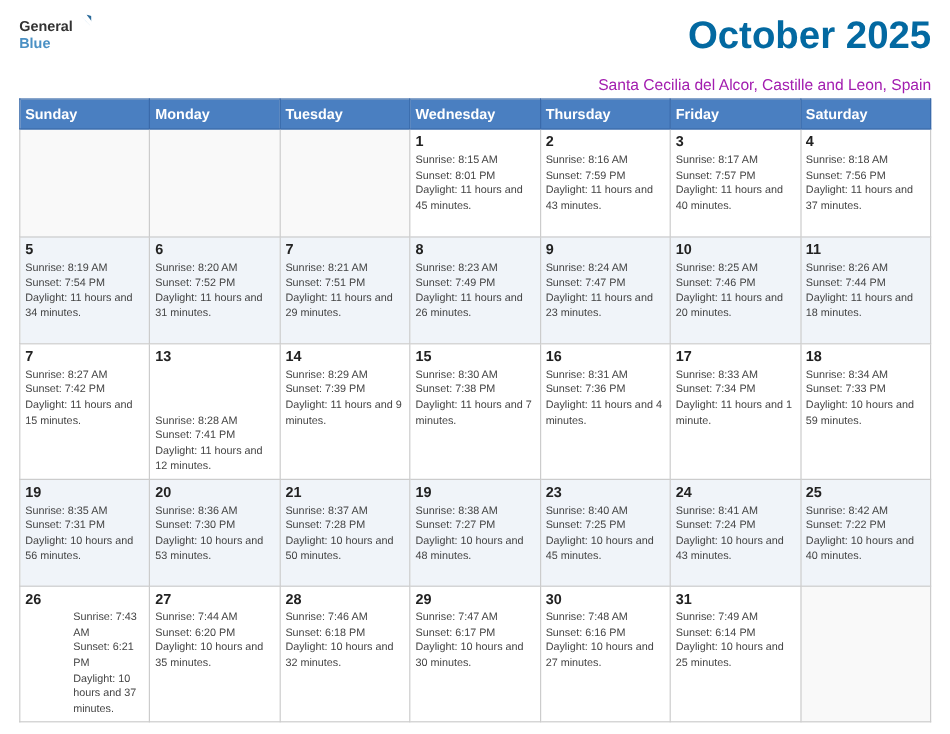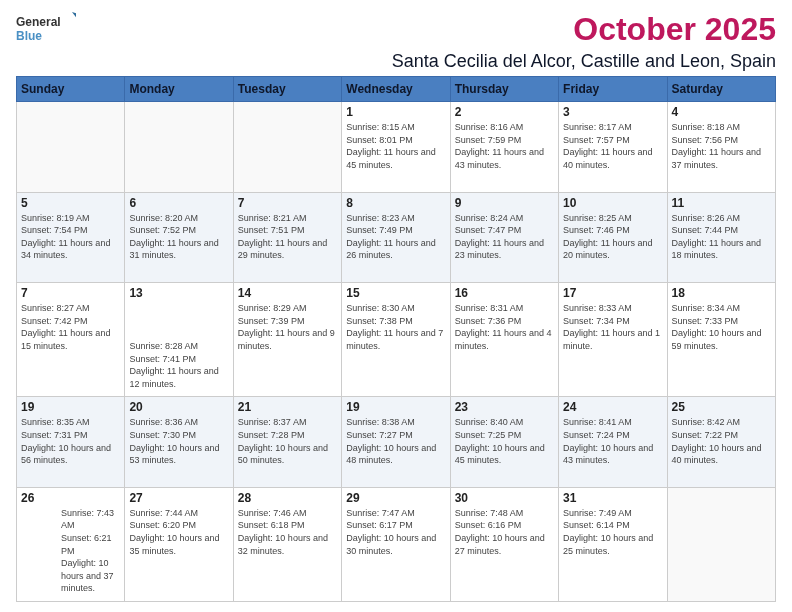--- a/index.html
+++ b/index.html
@@ -27,38 +27,38 @@
       display: flex;
       align-items: flex-end;
       gap: 4px;
     }
     .title-block {
       text-align: right;
     }
     .month-title {
       font-size: 32px;
       font-weight: bold;
-      color: #be185d;
+      color: #0369a1;
       line-height: 1.1;
     }
     .subtitle {
-      font-size: 18px;
-      color: #0f172a;
-      margin-top: 4px;
+      font-size: 13px;
+      color: #a21caf;
+      margin-top: 16px;
     }
     .calendar {
       flex: 1;
       border: 1px solid #ccc;
       border-collapse: collapse;
       width: 100%;
       table-layout: fixed;
     }
     .calendar th {
       background: #4a7fc1;
-      color: #0f172a;
+      color: #ffffff;
       font-size: 12px;
       font-weight: bold;
       padding: 5px 4px;
       text-align: left;
       border: 1px solid #3a6aaa;
     }
     .calendar td {
       border: 1px solid #ccc;
       vertical-align: top;
       padding: 3px 4px;

